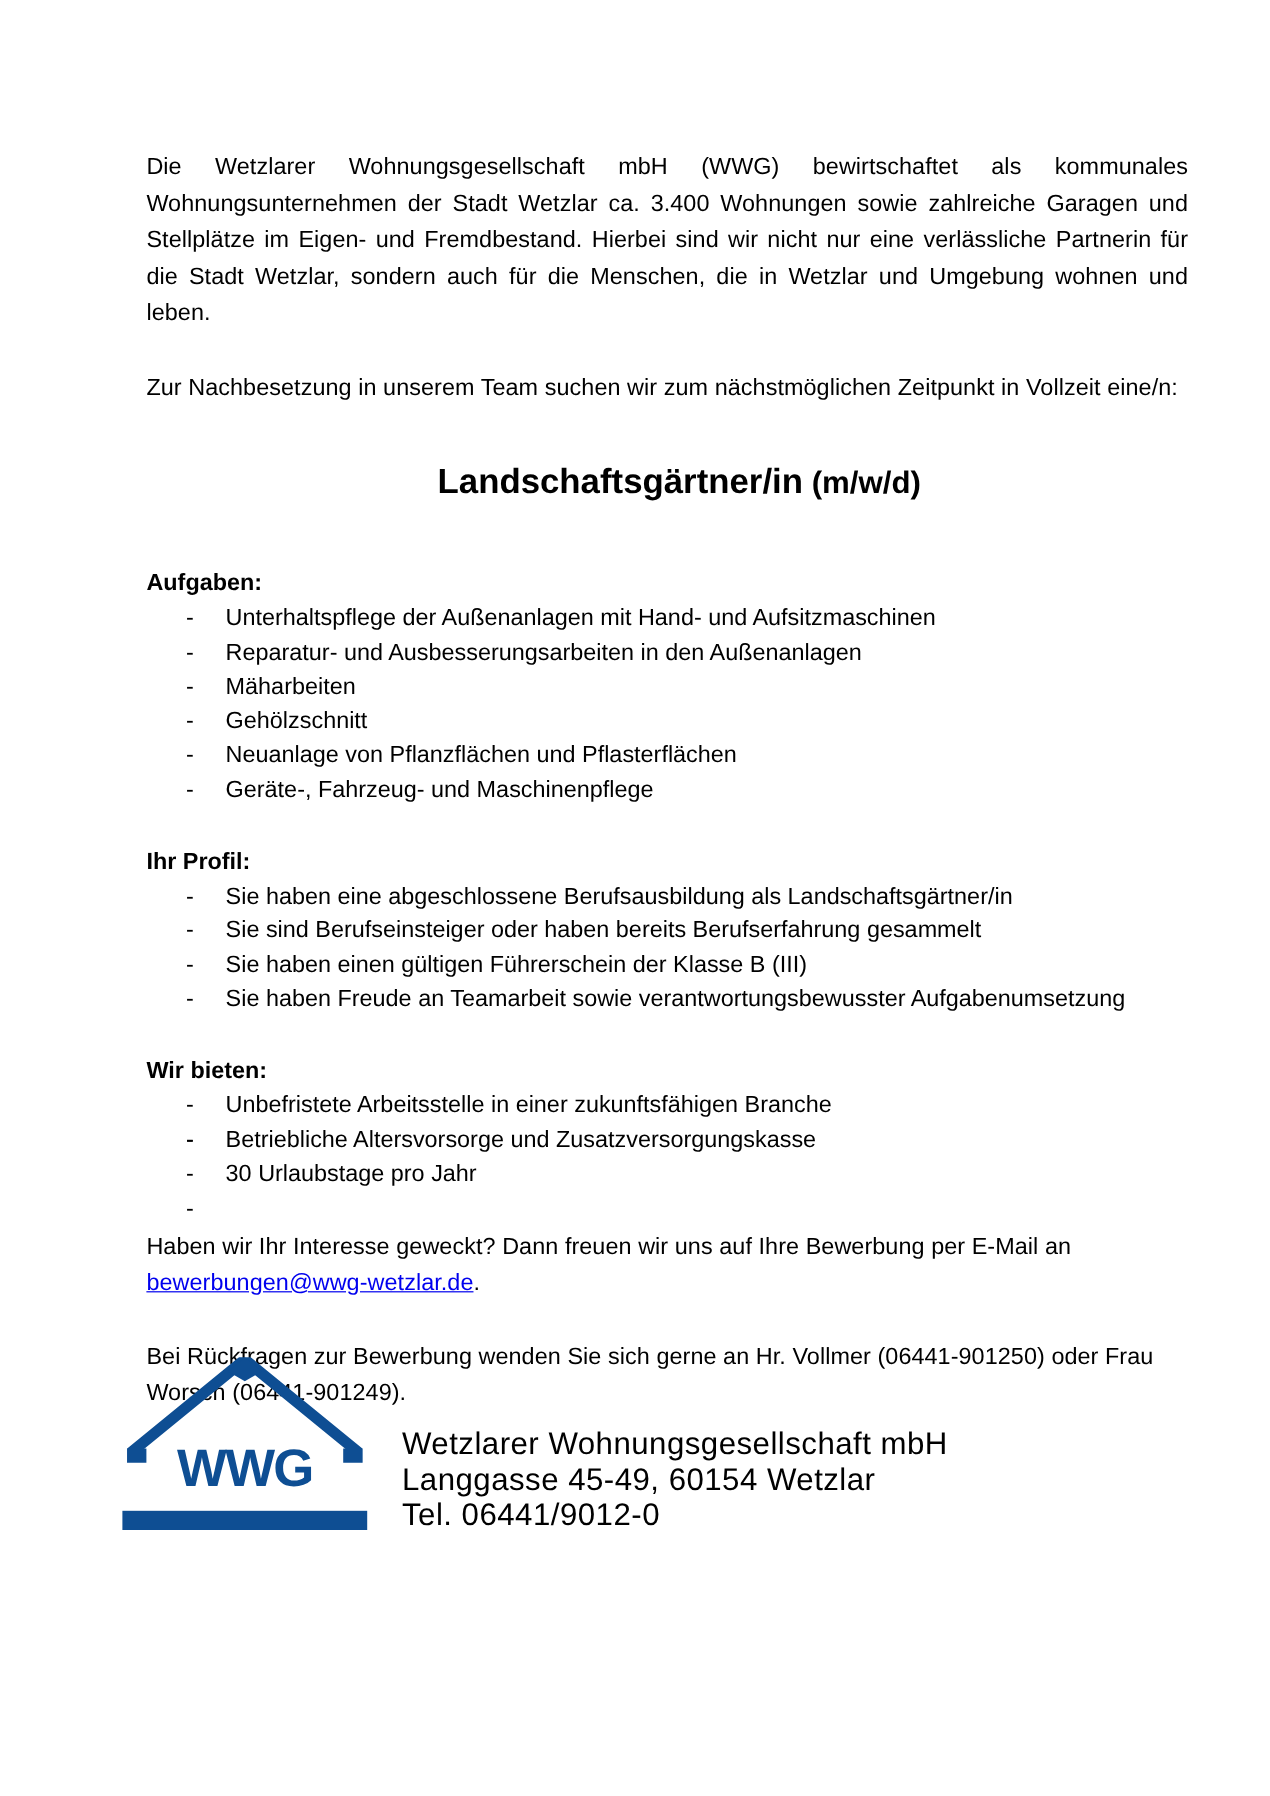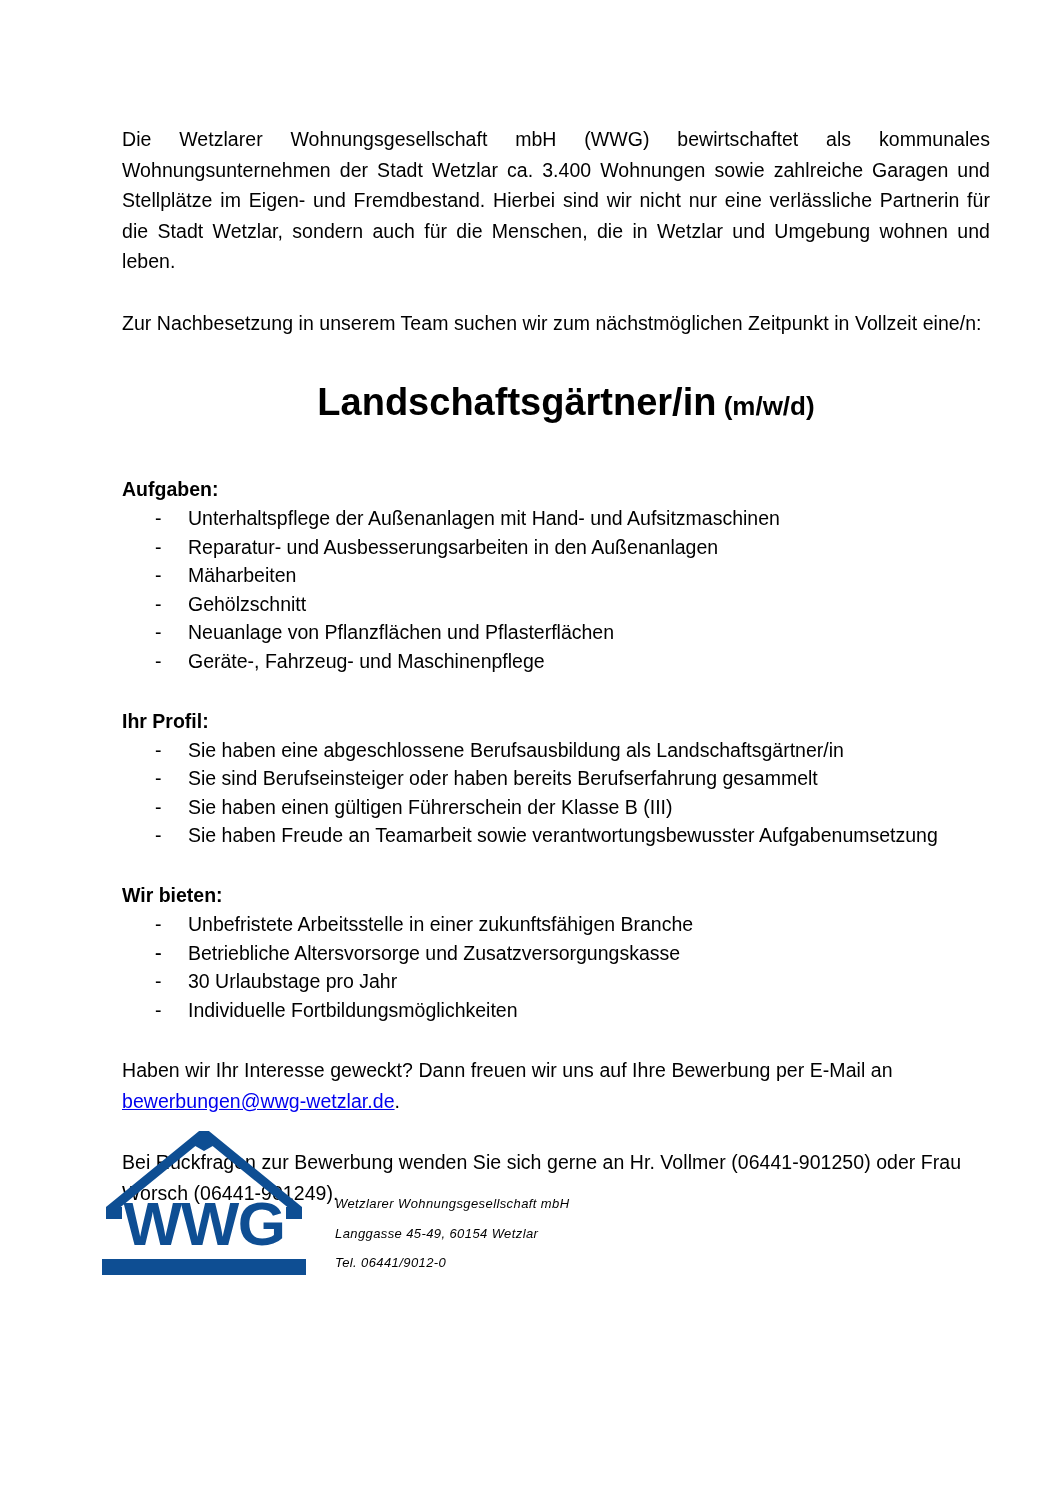--- a/index.html
+++ b/index.html
@@ -43,21 +43,21 @@
   .gap-md { height: 31px; }
   .gap-lg { height: 44px; }
 
   .title-wrap {
     margin: 0;
     text-align: center;
     padding-left: 20px;
     line-height: 40px;
   }
   .title-main {
-    font-size: 38px;
+    font-size: 29px;
     font-weight: bold;
     letter-spacing: 0px;
   }
   .title-suffix {
     font-size: 26px;
     font-weight: bold;
     letter-spacing: 0px;
   }
 
   h2.section-heading {
@@ -105,35 +105,34 @@
     width: 208px;
     height: 152px;
   }
   .logo svg { display: block; }
   .logo-word {
     position: absolute;
     left: 0;
     top: 62px;
     width: 208px;
     text-align: center;
-    font-size: 62px;
+    font-size: 44px;
     font-weight: bold;
     letter-spacing: -1.5px;
     line-height: 62px;
     color: #0E4E93;
     font-family: "Liberation Sans", sans-serif;
   }
   .company-lines {
     position: absolute;
     left: 335px;
     top: 58px;
-    font-size: 13px;
+    font-size: 26px;
     line-height: 29.5px;
     letter-spacing: 0.4px;
-    font-style: italic;
   }
   .company-lines div { white-space: nowrap; }
 </style>
 </head>
 <body>
 
 <div class="page">
 
   <div class="content">
 
@@ -170,21 +169,21 @@
     </ul>
 
     <div class="gap-sm"></div>
 
     <h2 class="section-heading">Wir bieten:</h2>
     <ul class="dash-list">
       <li><span class="dash">-</span><span>Unbefristete Arbeitsstelle in einer zukunftsfähigen Branche</span></li>
       <li><span class="dash">-</span></li>
       <li><span class="dash">-</span><span>Betriebliche Altersvorsorge und Zusatzversorgungskasse</span></li>
       <li><span class="dash">-</span><span>30 Urlaubstage pro Jahr</span></li>
-      <li><span class="dash">-</span><span>Individuelle Fortbildungsmöglichkeiten</span></li>
+      <li><span class="dash">-</span></li>
     </ul>
 
     <div class="gap-md"></div>
 
     <p class="para" style="text-align:left;"><span>Haben wir Ihr Interesse geweckt? Dann freuen wir uns auf Ihre Bewerbung per E-Mail an </span><a class="maillink" href="#">bewerbungen@wwg-wetzlar.de</a><span>.</span></p>
 
     <div class="gap-md"></div>
 
     <p class="para" style="text-align:left;">Bei Rückfragen zur Bewerbung wenden Sie sich gerne an Hr. Vollmer (06441-901250) oder Frau Worsch (06441-901249).</p>
 

